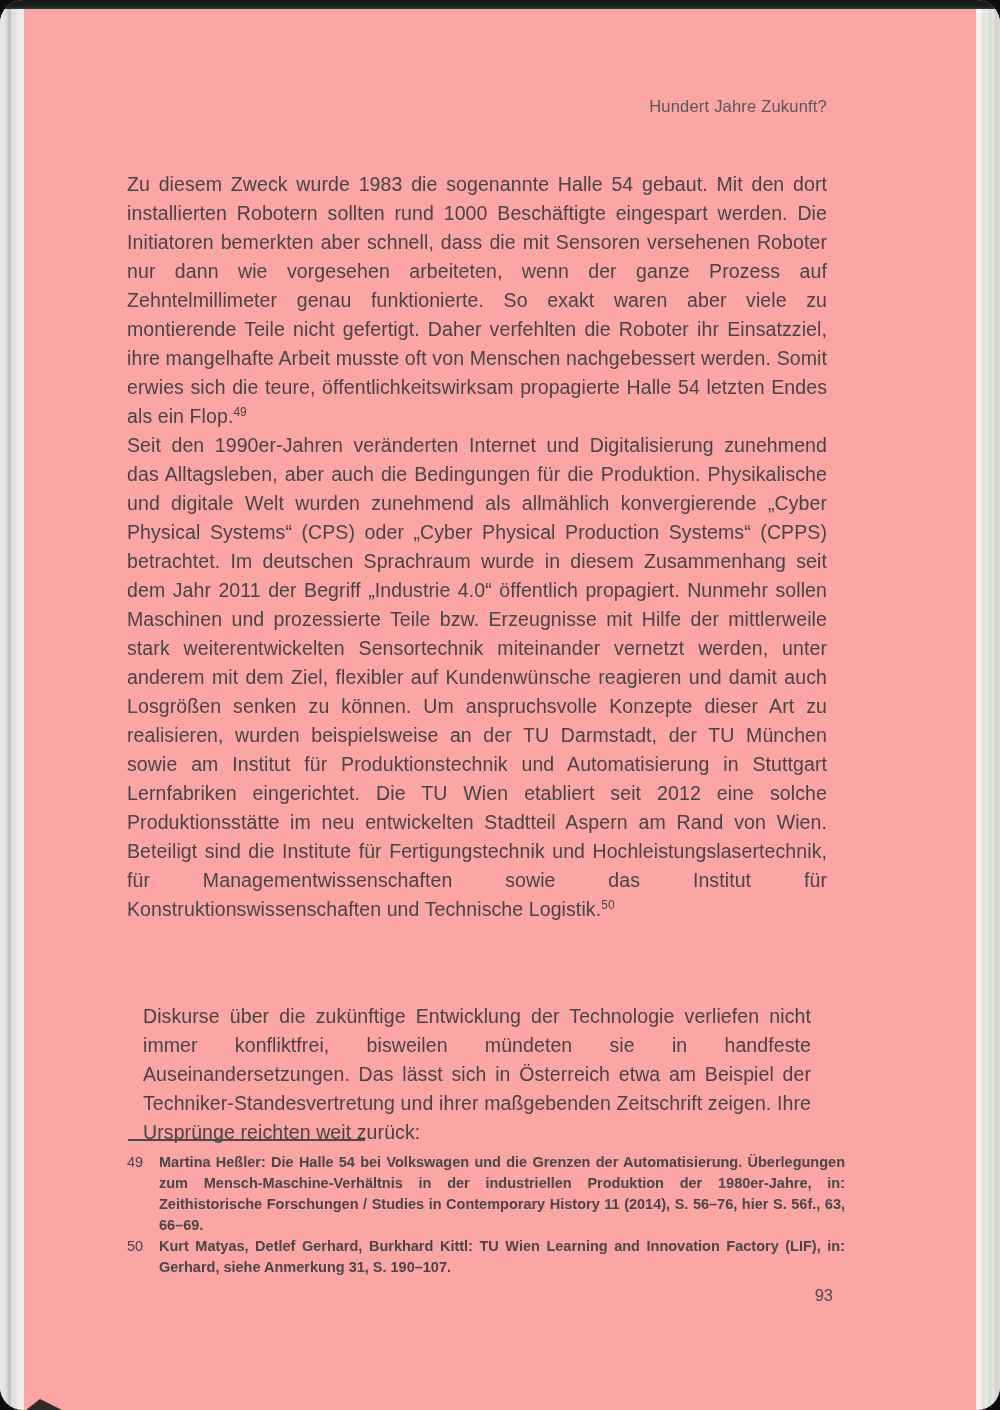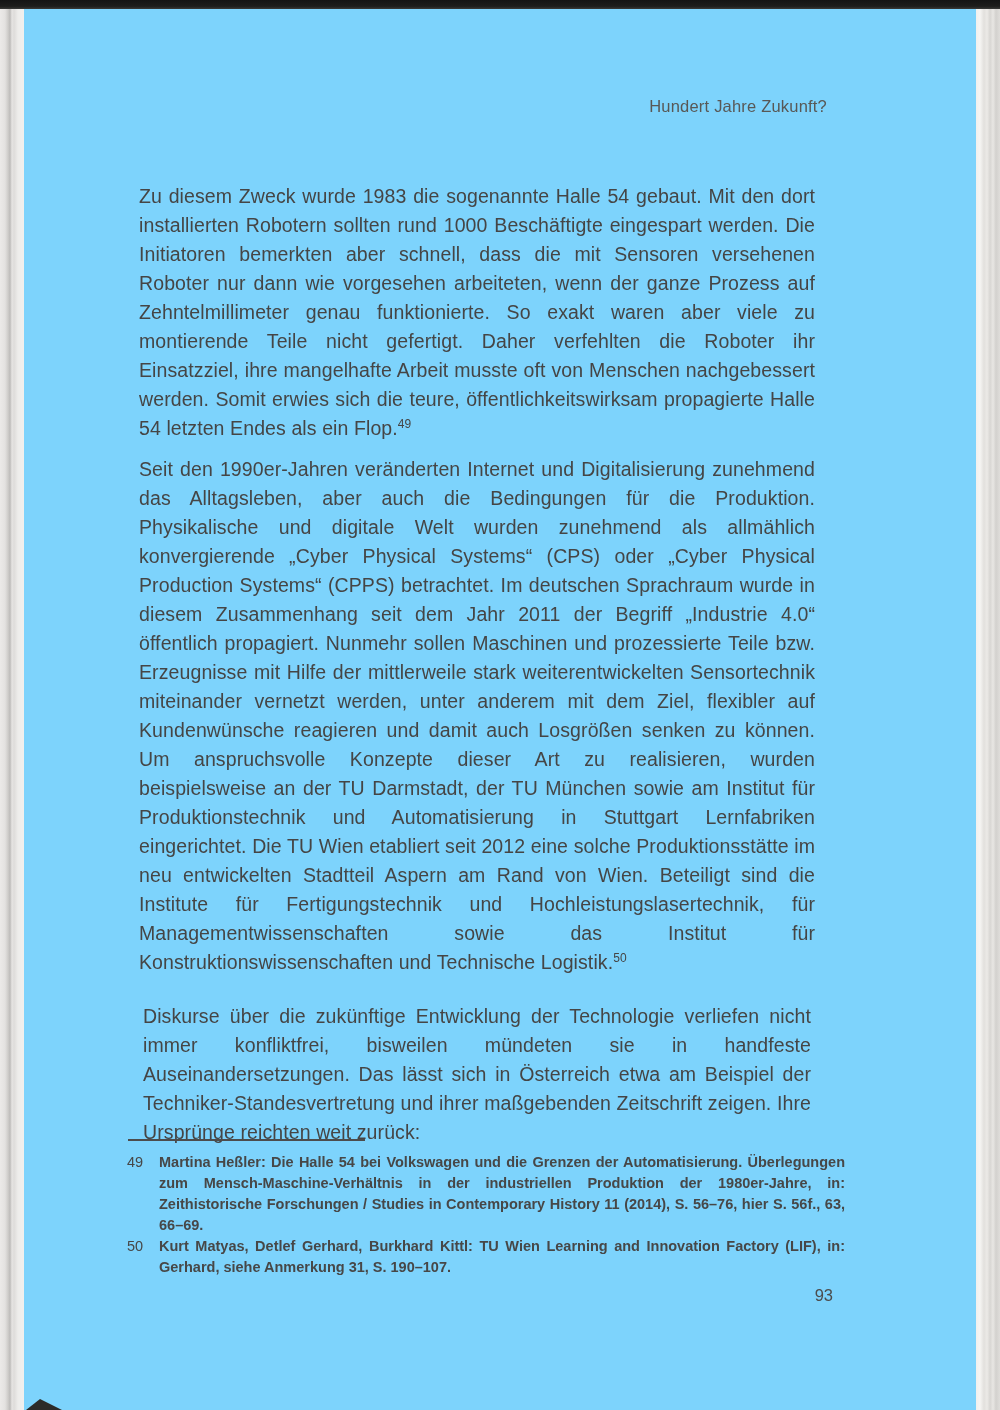--- a/index.html
+++ b/index.html
@@ -5,22 +5,23 @@
   html, body {
     margin: 0;
     padding: 0;
     background: #0e0e0e;
   }
   .scan {
     position: relative;
     width: 1000px;
     height: 1410px;
     overflow: hidden;
-    background: #7dd3fc;
+    background: #fca5a5;
     font-family: "Liberation Sans", "DejaVu Sans", sans-serif;
+    border-radius: 23px;
   }
   
   .top-bar {
     position: absolute;
     top: 0; left: 0;
     width: 100%;
     height: 9px;
     background: linear-gradient(to bottom, #141414 0%, #1d1d1c 70%, #3a3a38 100%);
   }
   
@@ -74,21 +75,21 @@
     position: absolute;
     top: 170px;
     left: 0;
     width: 700px;
     font-size: 19.5px;
     line-height: 29px;
     text-align: justify;
     color: #454545;
     letter-spacing: 0.1px;
   }
-  .body-block p { margin: 12px; }
+  .body-block p { margin: 0; }
   sup.fn-ref {
     font-size: 12px;
     line-height: 0;
     vertical-align: super;
     letter-spacing: 0;
   }
   .section-heading {
     position: absolute;
     top: 934px;
     left: 0;

